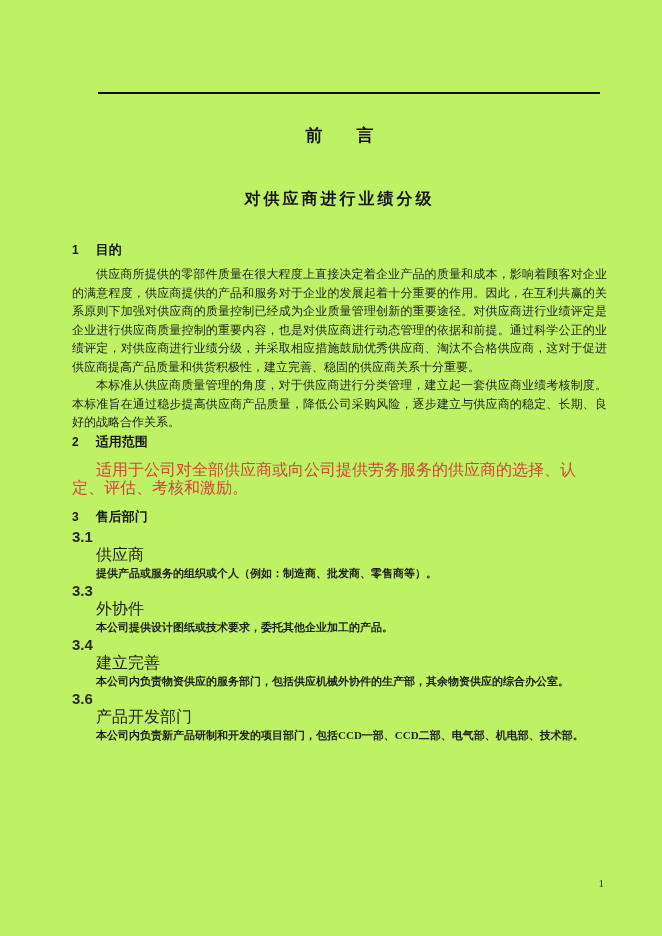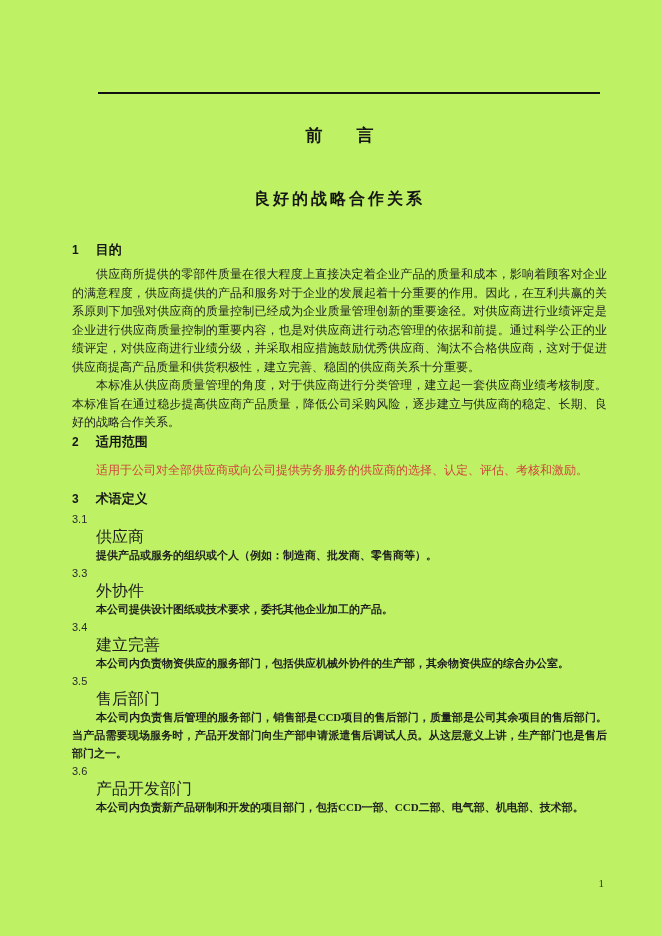--- a/index.html
+++ b/index.html
@@ -57,32 +57,33 @@
     font-size:12px;
     line-height:18.5px;
     text-align:justify;
     text-indent:24px;
     margin-top:0;
   }
   .body-para.first { margin-top:6px; }
 
   .scope-text {
     margin-top:10px;
-    font-size:12px;
+    font-size:16px;
     line-height:18px;
     text-indent:24px;
     color:#d0453c;
   }
 
   .terms { margin-top:2px; }
   .term-num {
     font-family:"Liberation Sans","DejaVu Sans",sans-serif;
-    font-size:11px;
+    font-size:15px;
     line-height:18px;
     color:#2a2a2a;
+    font-weight:bold;
   }
   .term-name {
     font-size:16px;
     line-height:18px;
     padding-left:24px;
   }
   .term-def {
     font-size:11px;
     line-height:18px;
     text-align:justify;
@@ -102,37 +103,37 @@
 <body>
 
 <div class="page">
 
   <div class="header-rule"></div>
 
   <div class="content">
 
     <div class="foreword">前　　言</div>
 
-    <div class="doc-title">良好的战略合作关系</div>
+    <div class="doc-title">对供应商进行业绩分级</div>
 
     <div class="sec-heading h1">
       <span class="sec-num">1</span><span class="sec-title">目的</span>
     </div>
 
     <p class="body-para first">供应商所提供的零部件质量在很大程度上直接决定着企业产品的质量和成本，影响着顾客对企业的满意程度，供应商提供的产品和服务对于企业的发展起着十分重要的作用。因此，在互利共赢的关系原则下加强对供应商的质量控制已经成为企业质量管理创新的重要途径。对供应商进行业绩评定是企业进行供应商质量控制的重要内容，也是对供应商进行动态管理的依据和前提。通过科学公正的业绩评定，对供应商进行业绩分级，并采取相应措施鼓励优秀供应商、淘汰不合格供应商，这对于促进供应商提高产品质量和供货积极性，建立完善、稳固的供应商关系十分重要。</p>
     <p class="body-para">本标准从供应商质量管理的角度，对于供应商进行分类管理，建立起一套供应商业绩考核制度。本标准旨在通过稳步提高供应商产品质量，降低公司采购风险，逐步建立与供应商的稳定、长期、良好的战略合作关系。</p>
 
     <div class="sec-heading h2">
       <span class="sec-num">2</span><span class="sec-title">适用范围</span>
     </div>
 
     <p class="scope-text">适用于公司对全部供应商或向公司提供劳务服务的供应商的选择、认定、评估、考核和激励。</p>
 
     <div class="sec-heading h3">
-      <span class="sec-num">3</span><span class="sec-title">术语定义</span>
+      <span class="sec-num">3</span><span class="sec-title">售后部门</span>
     </div>
 
     <div class="terms">
 
       <div>
         <div class="term-num">3.1</div>
         <div class="term-name">供应商</div>
         <p class="term-def">提供产品或服务的组织或个人（例如：制造商、批发商、零售商等）。</p>
       </div>
 
@@ -142,25 +143,20 @@
         <div class="term-name">外协件</div>
         <p class="term-def">本公司提供设计图纸或技术要求，委托其他企业加工的产品。</p>
       </div>
 
       <div>
         <div class="term-num">3.4</div>
         <div class="term-name">建立完善</div>
         <p class="term-def">本公司内负责物资供应的服务部门，包括供应机械外协件的生产部，其余物资供应的综合办公室。</p>
       </div>
 
-      <div>
-        <div class="term-num">3.5</div>
-        <div class="term-name">售后部门</div>
-        <p class="term-def">本公司内负责售后管理的服务部门，销售部是CCD项目的售后部门，质量部是公司其余项目的售后部门。当产品需要现场服务时，产品开发部门向生产部申请派遣售后调试人员。从这层意义上讲，生产部门也是售后部门之一。</p>
-      </div>
 
       <div>
         <div class="term-num">3.6</div>
         <div class="term-name">产品开发部门</div>
         <p class="term-def">本公司内负责新产品研制和开发的项目部门，包括CCD一部、CCD二部、电气部、机电部、技术部。</p>
       </div>
 
     </div>
   </div>
 

